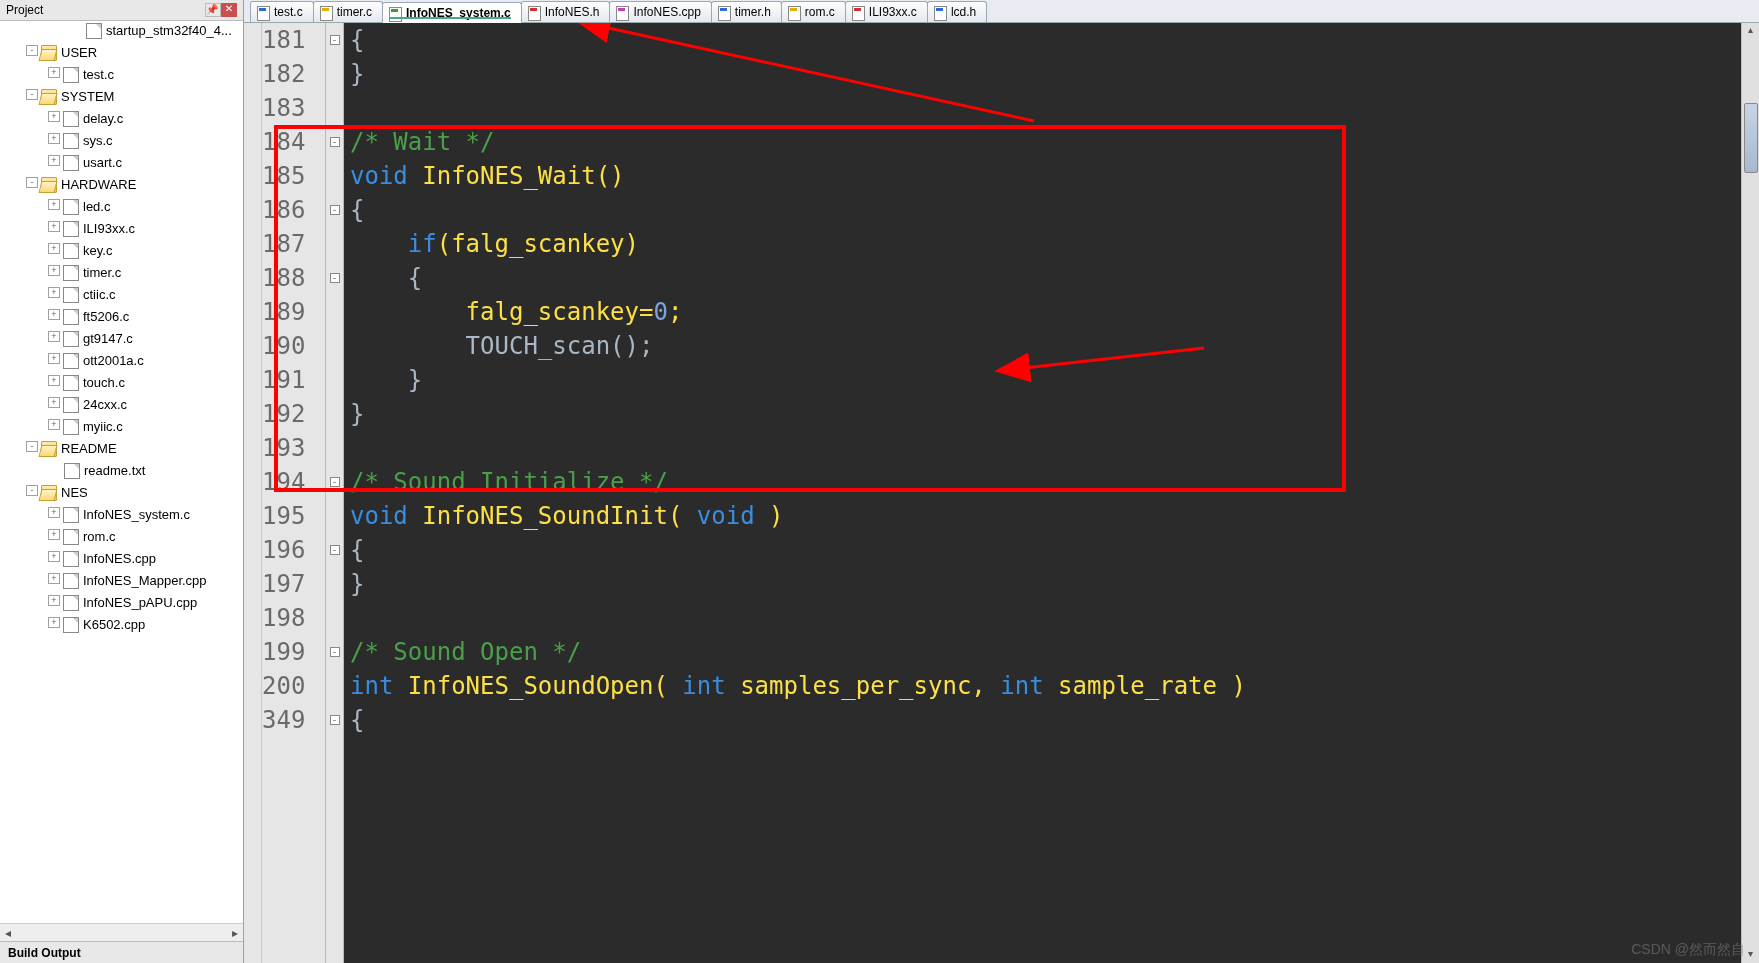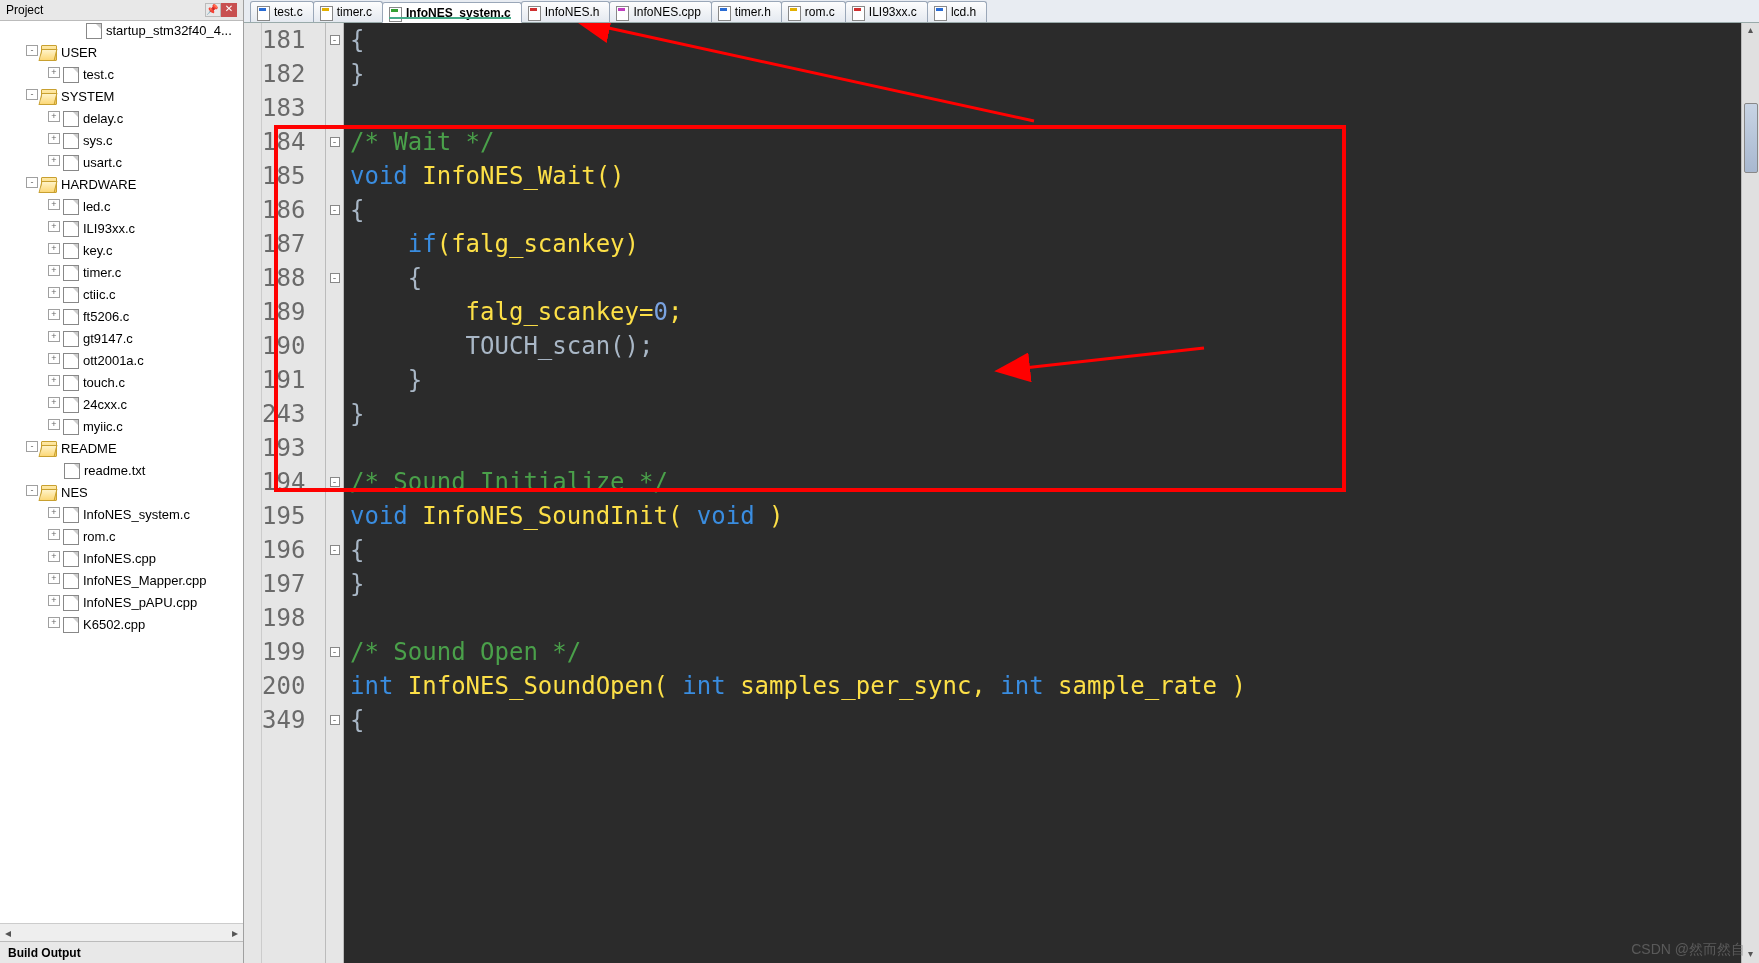--- a/index.html
+++ b/index.html
@@ -308,21 +308,21 @@
             <div>182</div>
             <div>183</div>
             <div>184</div>
             <div>185</div>
             <div>186</div>
             <div>187</div>
             <div>188</div>
             <div>189</div>
             <div>190</div>
             <div>191</div>
-            <div>243</div>
+            <div>192</div>
             <div>193</div>
             <div>194</div>
             <div>195</div>
             <div>196</div>
             <div>197</div>
             <div>198</div>
             <div>199</div>
             <div>200</div>
             <div>349</div>
           </div>

